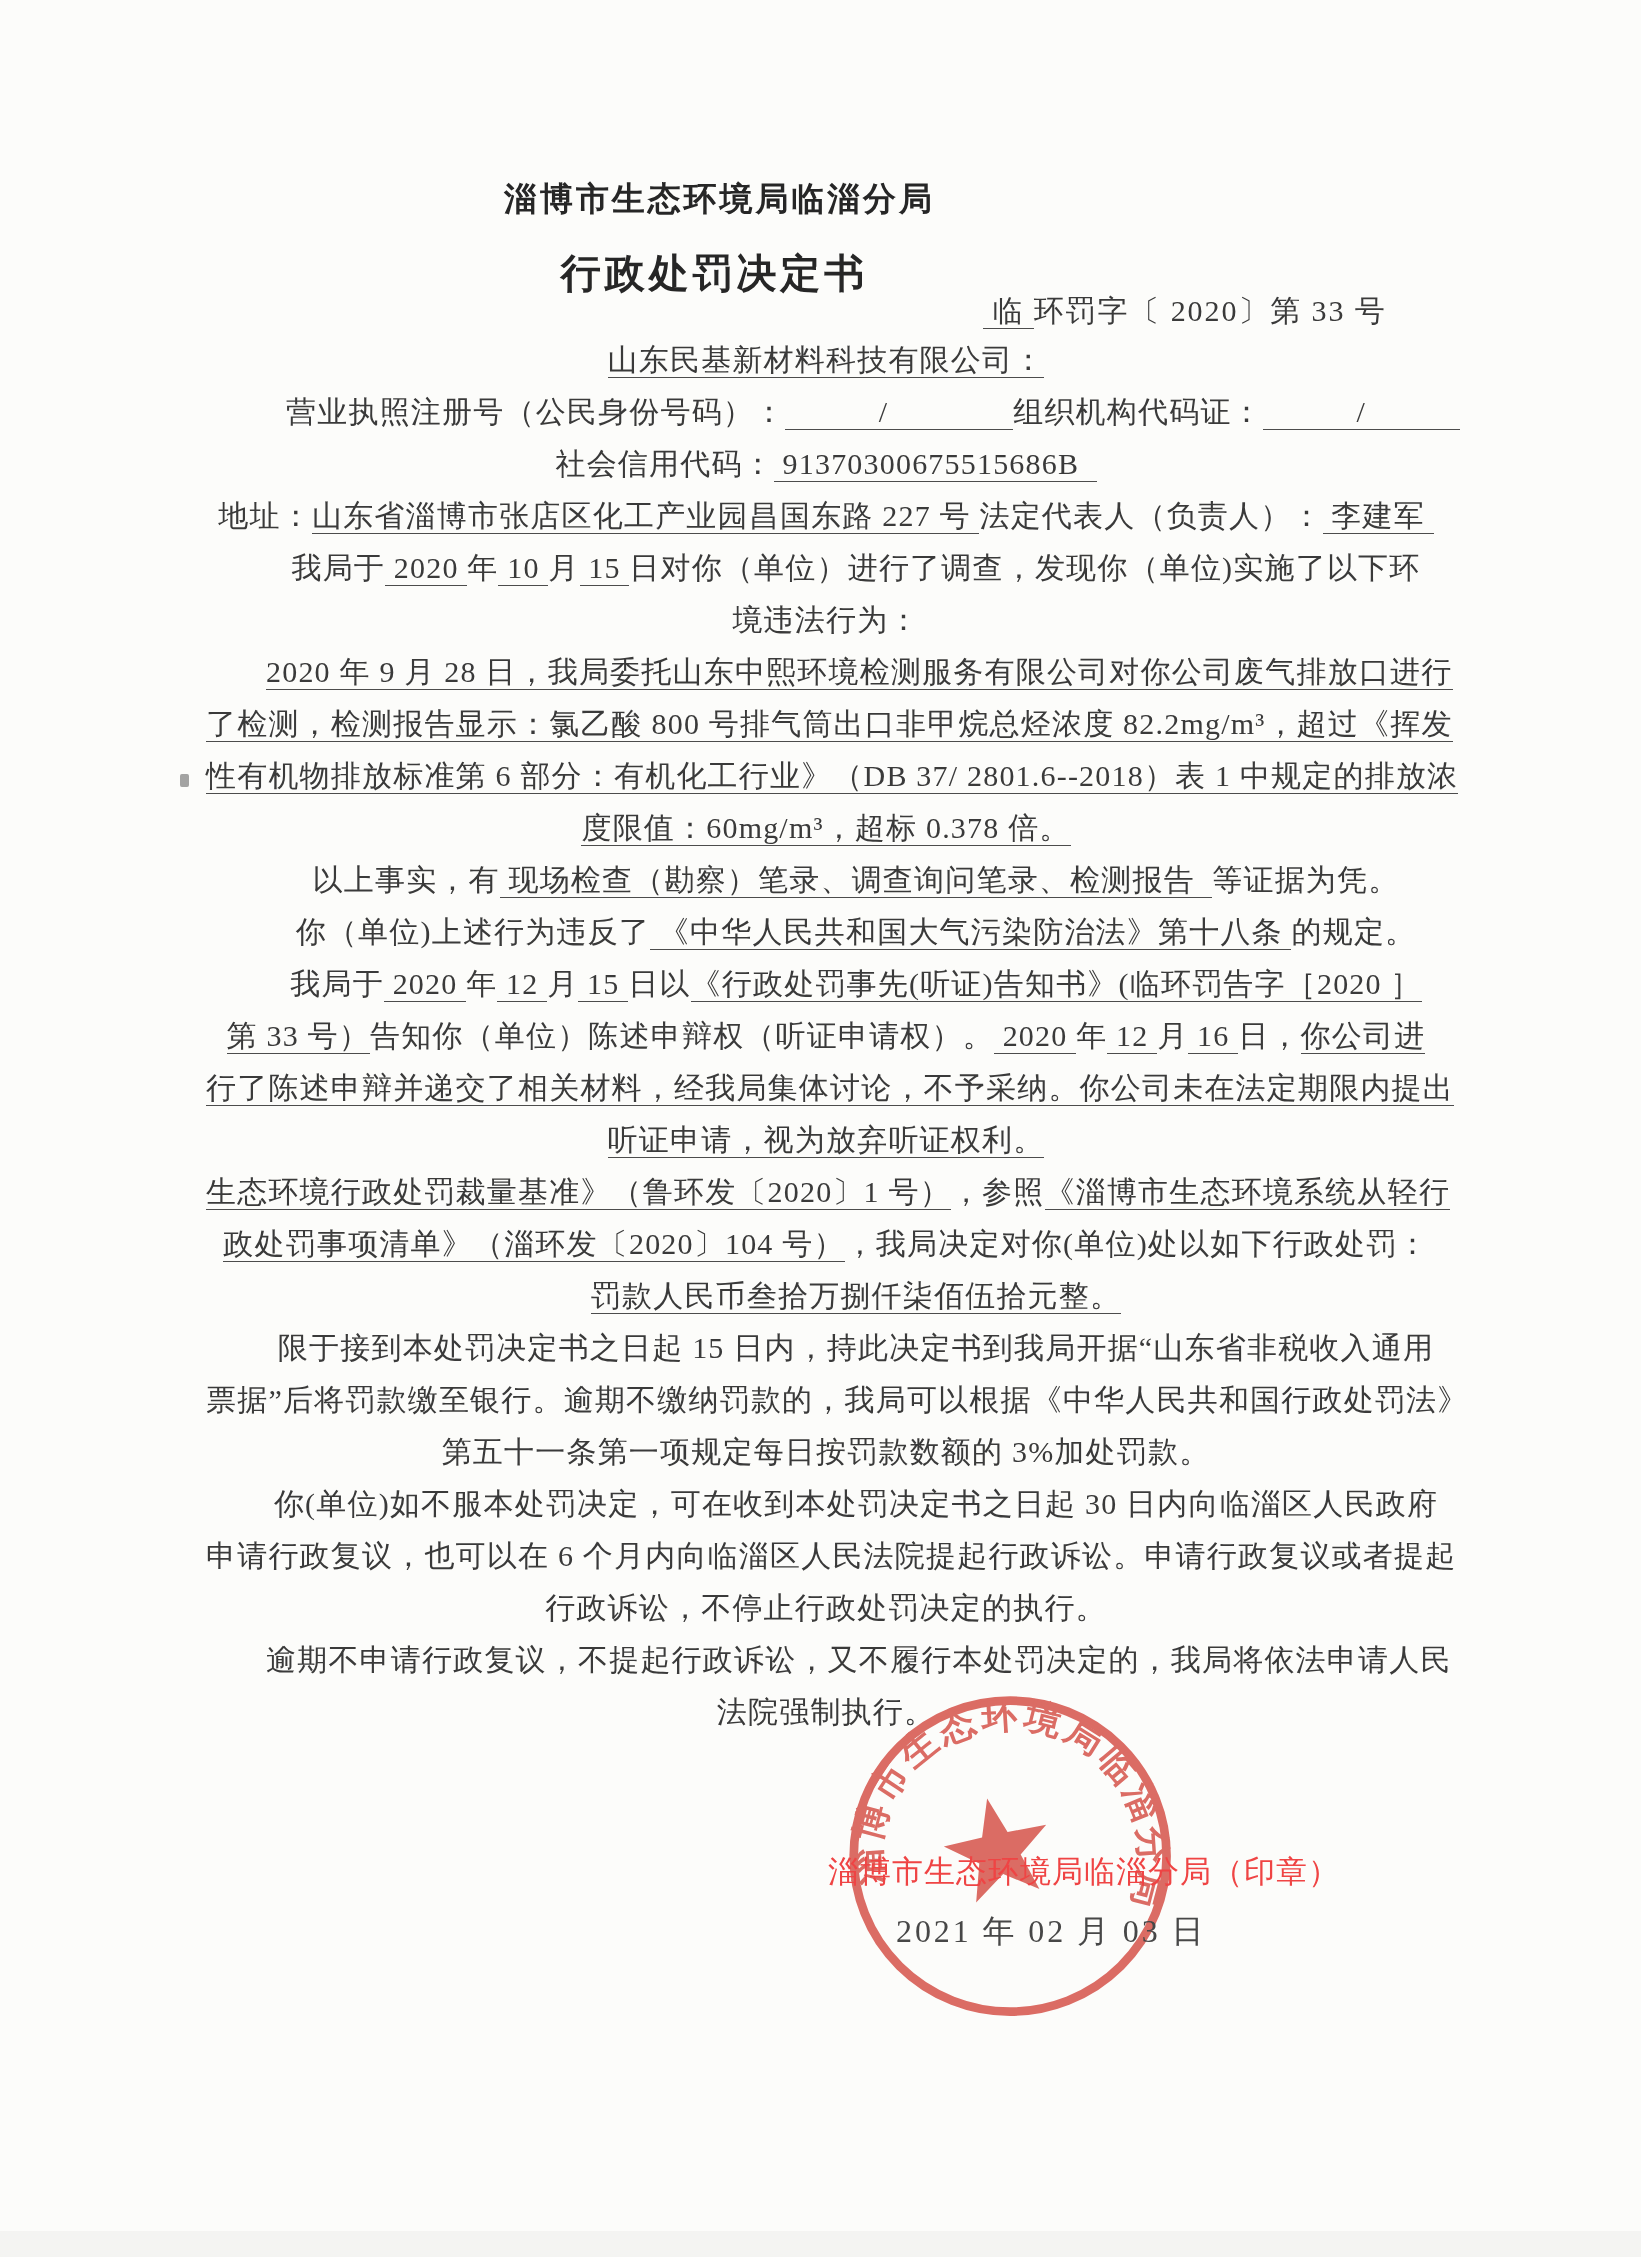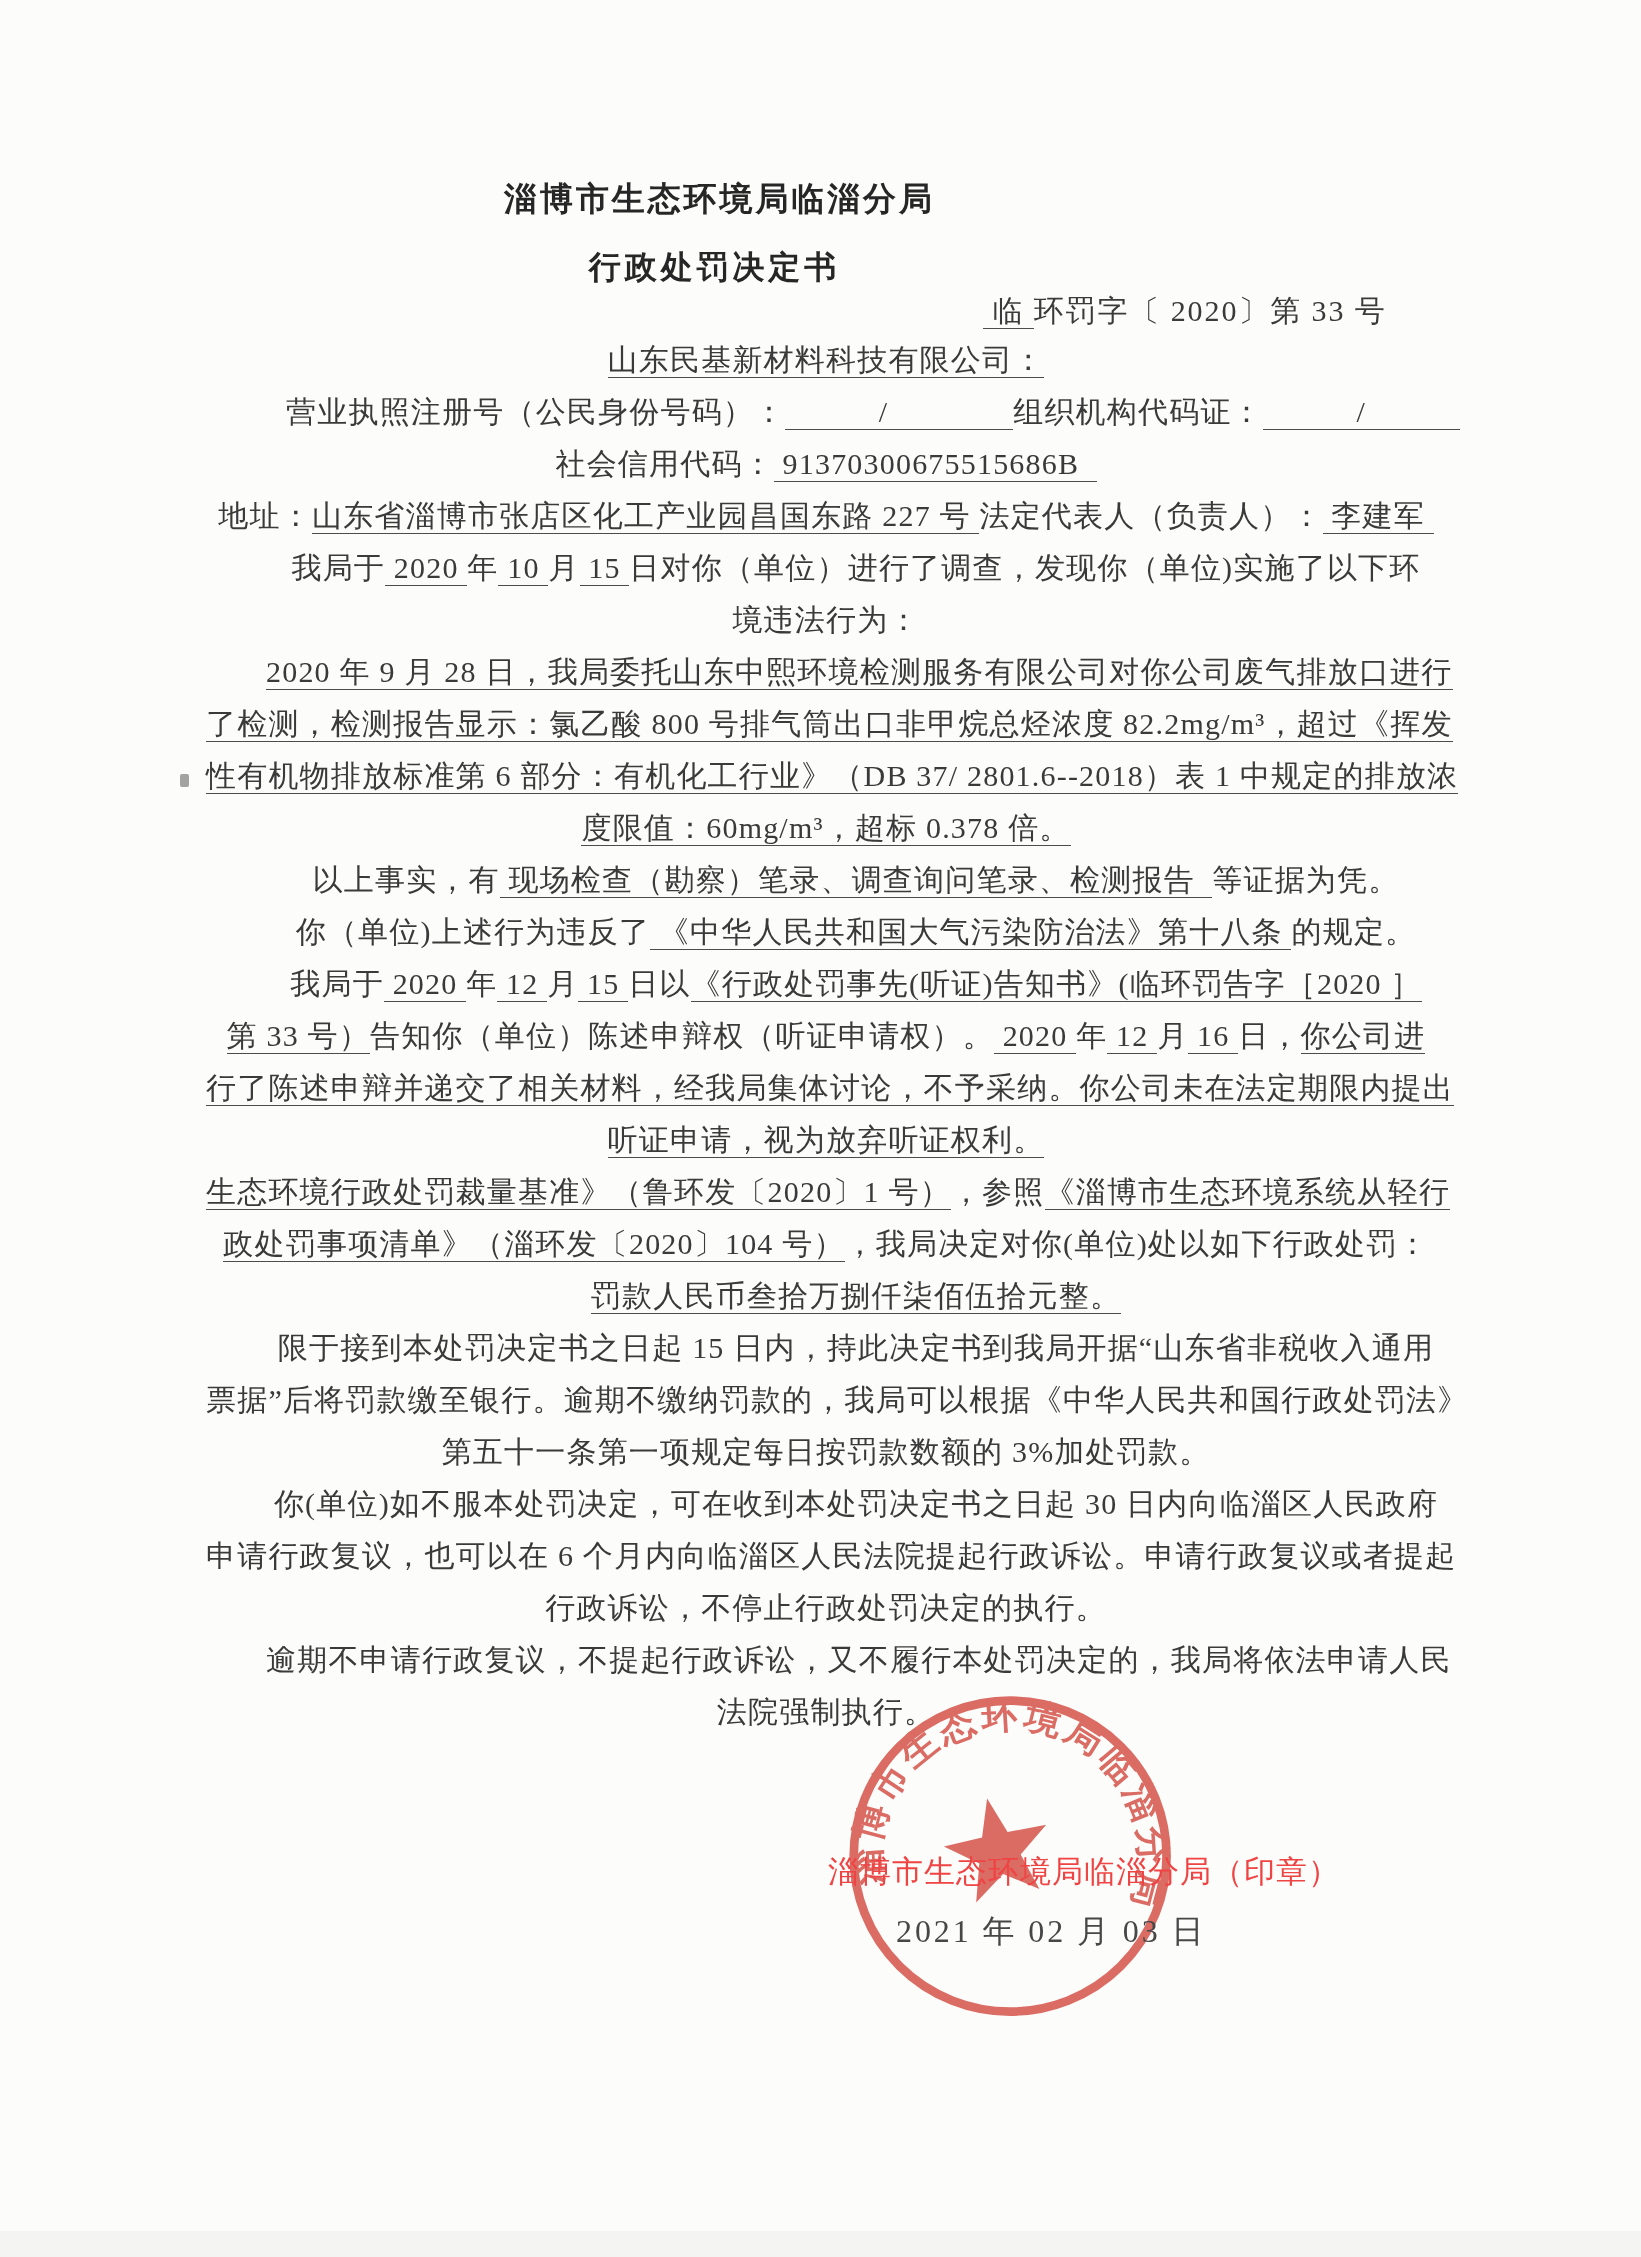--- a/index.html
+++ b/index.html
@@ -8,21 +8,21 @@
     position:relative;width:1641px;height:2231px;background:#fcfcfa;overflow:hidden;
     font-family:"Liberation Serif","DejaVu Serif",serif;color:#3a3a3a;
   }
   .doc-agency{
     position:absolute;top:177px;left:0;width:1439px;text-align:center;
     font-size:33px;font-weight:bold;letter-spacing:2.9px;color:#262626;
     font-family:"Liberation Sans","DejaVu Sans",sans-serif;
   }
   .doc-title{
     position:absolute;top:246px;left:0;width:1429px;text-align:center;
-    font-size:32px;font-weight:bold;letter-spacing:3.9px;color:#262626;
+    font-size:40px;font-weight:bold;letter-spacing:3.9px;color:#262626;
     font-family:"Liberation Sans","DejaVu Sans",sans-serif;
   }
   .doc-number{
     position:absolute;top:291px;left:983px;font-size:30px;letter-spacing:1.9px;color:#3a3a3a;
     white-space:nowrap;
   }
   .body-lines{position:absolute;top:334px;left:206px;width:1240px;}
   .line{height:52px;line-height:52px;font-size:30px;letter-spacing:1.2px;white-space:nowrap;text-align:center;}
   .line.indent{padding-left:60px;}
   .u{border-bottom:1.9px solid #4c4c4c;padding-bottom:1px;}

